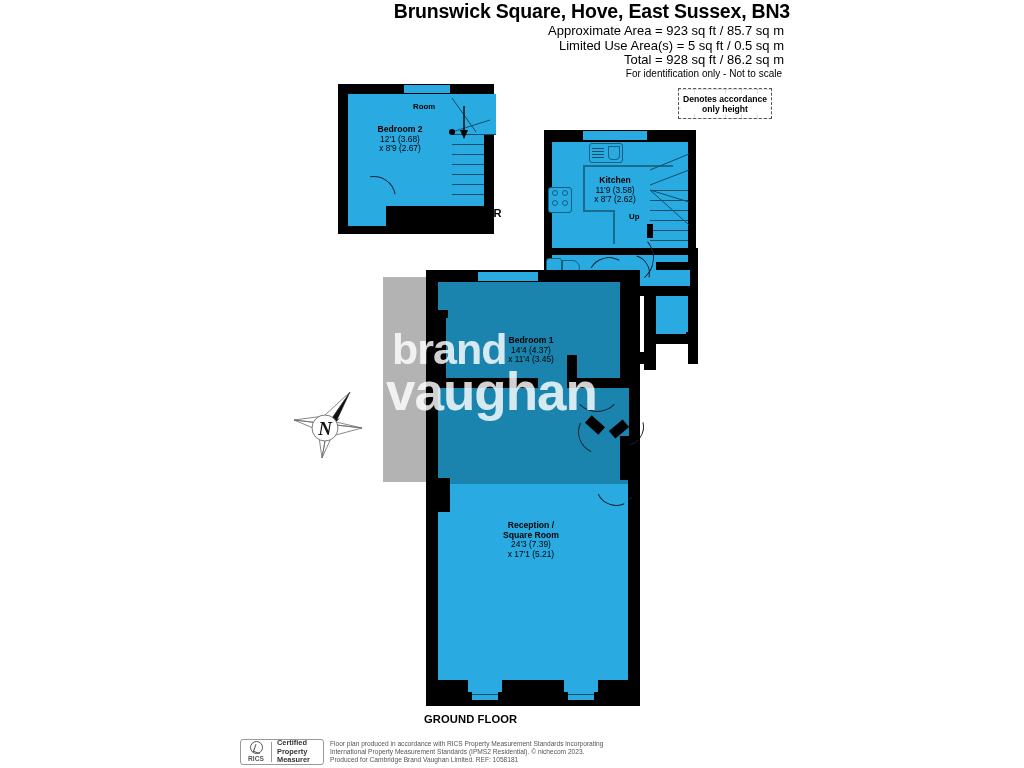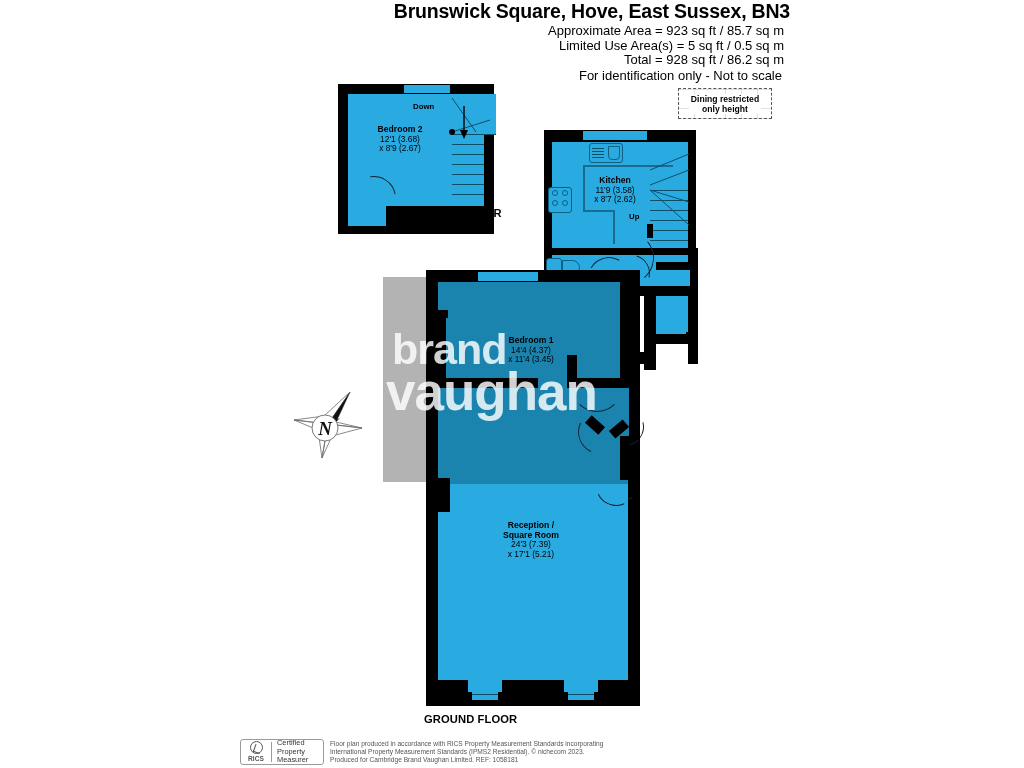--- a/index.html
+++ b/index.html
@@ -20,21 +20,21 @@
     position:absolute; top:0px; left:0; width:790px;
     text-align:right;
     font-size:19.5px; font-weight:bold; letter-spacing:-0.2px;
   }
   .areas {
     position:absolute; top:24px; left:0; width:784px;
     text-align:right; font-size:13px; line-height:14.6px;
   }
   .notscale {
     position:absolute; top:68px; left:0; width:782px;
-    text-align:right; font-size:13px;
+    text-align:right; font-size:10px;
   }
 
   
   .legend-box {
     position:absolute; left:678px; top:88px; width:94px; height:31px;
     border:1px dashed #555;
     background:
       repeating-linear-gradient(0deg, transparent 0 9px, rgba(0,0,0,0.12) 9px 9.7px),
       repeating-linear-gradient(90deg, transparent 0 15px, rgba(0,0,0,0.12) 15px 15.7px),
       #ffffff;
@@ -90,21 +90,21 @@
   .rics-mark .circ {
     width:13px; height:13px; border-radius:50%; border:1.4px solid #555;
     margin:0 auto 1px auto; position:relative;
   }
   .rics-mark .circ:after {
     content:""; position:absolute; left:3px; top:2.5px; width:6px; height:7px;
     border-left:1.4px solid #555; border-bottom:1.4px solid #555;
     transform:rotate(20deg);
   }
   .rics-div { width:1px; height:20px; background:#9a9a9a; }
-  .rics-txt { padding-left:5px; font-size:7.4px; font-weight:normal; color:#333; line-height:8.4px; }
+  .rics-txt { padding-left:5px; font-size:7.4px; font-weight:bold; color:#333; line-height:8.4px; }
   .footer-text {
     position:absolute; left:330px; top:740px; width:420px;
     font-size:6.6px; line-height:8.2px; color:#555;
   }
 </style>
 </head>
 <body>
 
 <div id="page">
 
@@ -113,21 +113,21 @@
     <div class="areas">
       <div>Approximate Area = 923 sq ft / 85.7 sq m</div>
       <div>Limited Use Area(s) = 5 sq ft / 0.5 sq m</div>
       <div>Total = 928 sq ft / 86.2 sq m</div>
     </div>
     <div class="notscale">For identification only - Not to scale</div>
   </div>
 
   <div class="legend-box">
     <span>
-      <span>Dining restricted</span><br>
+      <span>Denotes accordance</span><br>
       <span>only height</span>
     </span>
   </div>
 
   <div>
 
     <div class="wall" style="left:338px; top:84px; width:156px; height:150px;"></div>
 
     <div class="room" style="left:348px; top:94px; width:104px; height:112px;"></div>
 
@@ -155,21 +155,21 @@
 
     <div class="room" style="left:348px; top:196px; width:38px; height:30px;"></div>
     <div class="wall" style="left:338px; top:206px; width:10px; height:28px;"></div>
     <div class="arc" style="left:352px; top:176px; width:44px; height:44px; transform:rotate(35deg); border-width:1px;"></div>
 
     <div class="rlabel" style="left:350px; top:125px; width:100px;">
       <b>Bedroom 2</b><br>
       <span>12'1 (3.68)</span><br>
       <span>x 8'9 (2.67)</span>
     </div>
-    <div class="smalllabel" style="left:413px; top:102px;">Down</div>
+    <div class="smalllabel" style="left:413px; top:102px;">Room</div>
     <div class="floorlabel" style="left:426px; top:207px;">FIRST FLOOR</div>
   </div>
 
   <div>
 
     <div class="wall" style="left:544px; top:130px; width:152px; height:130px;"></div>
     <div class="room" style="left:552px; top:142px; width:136px; height:106px;"></div>
     <div class="room" style="left:583px; top:131px; width:64px; height:9px;"></div>
 
     <div class="thinline" style="left:583px; top:165px; width:90px; height:1.6px;"></div>

